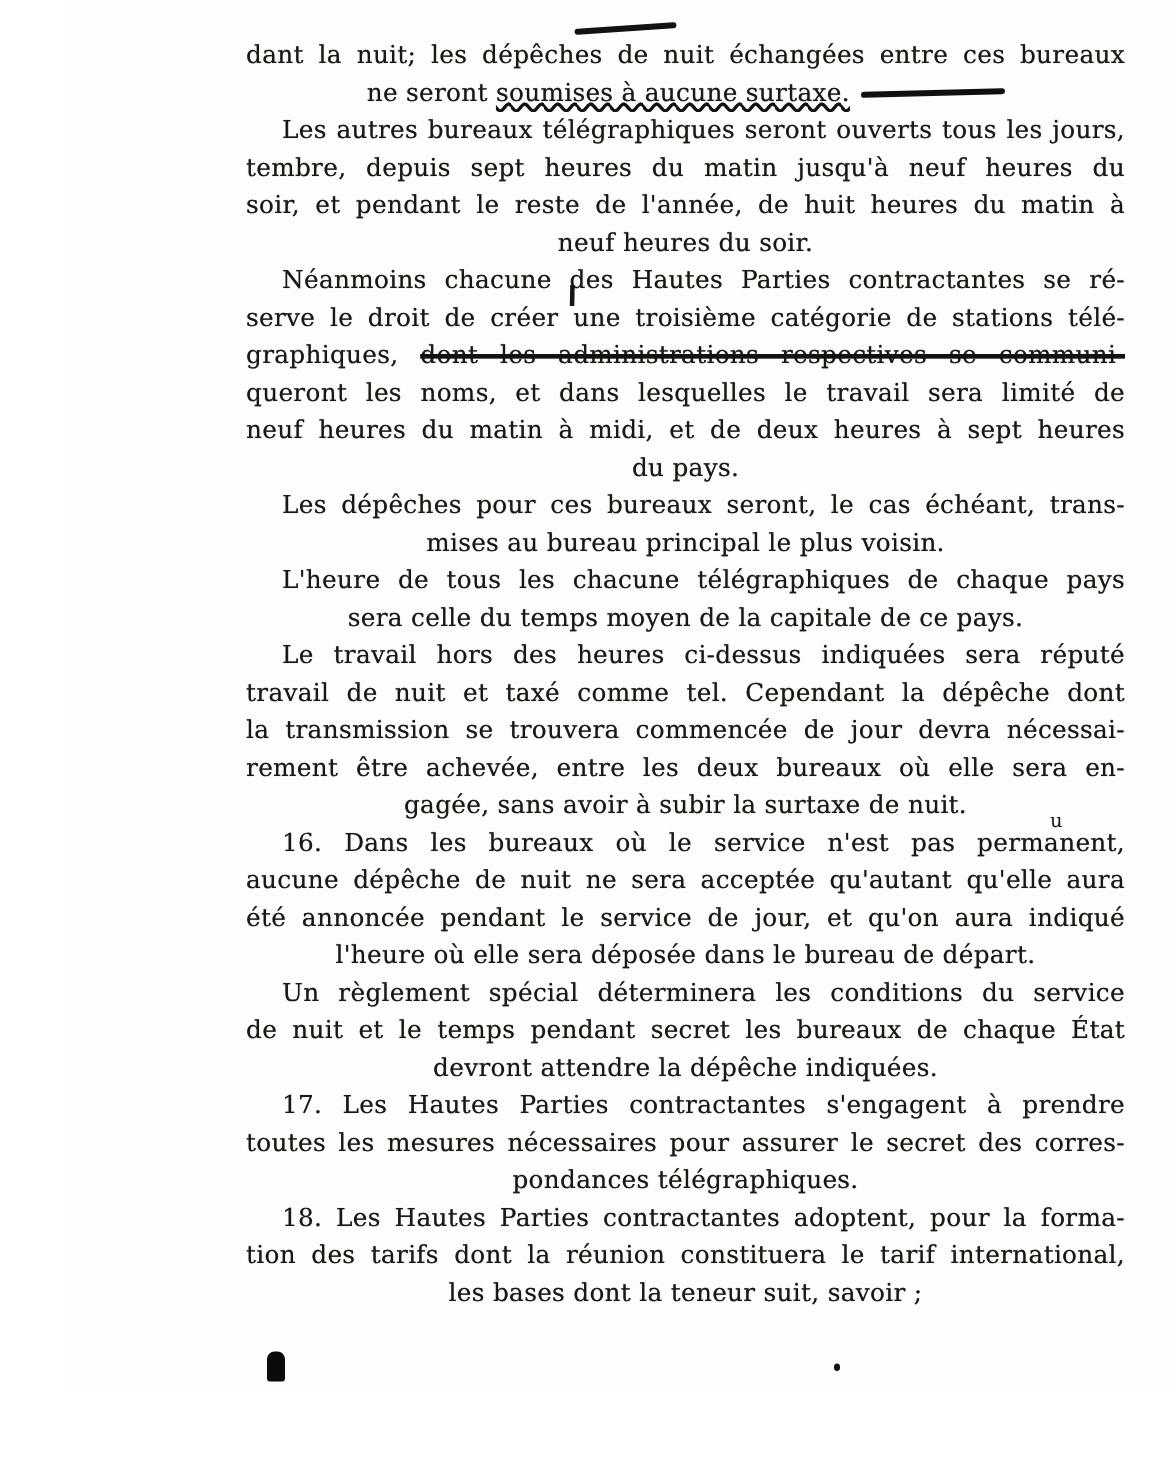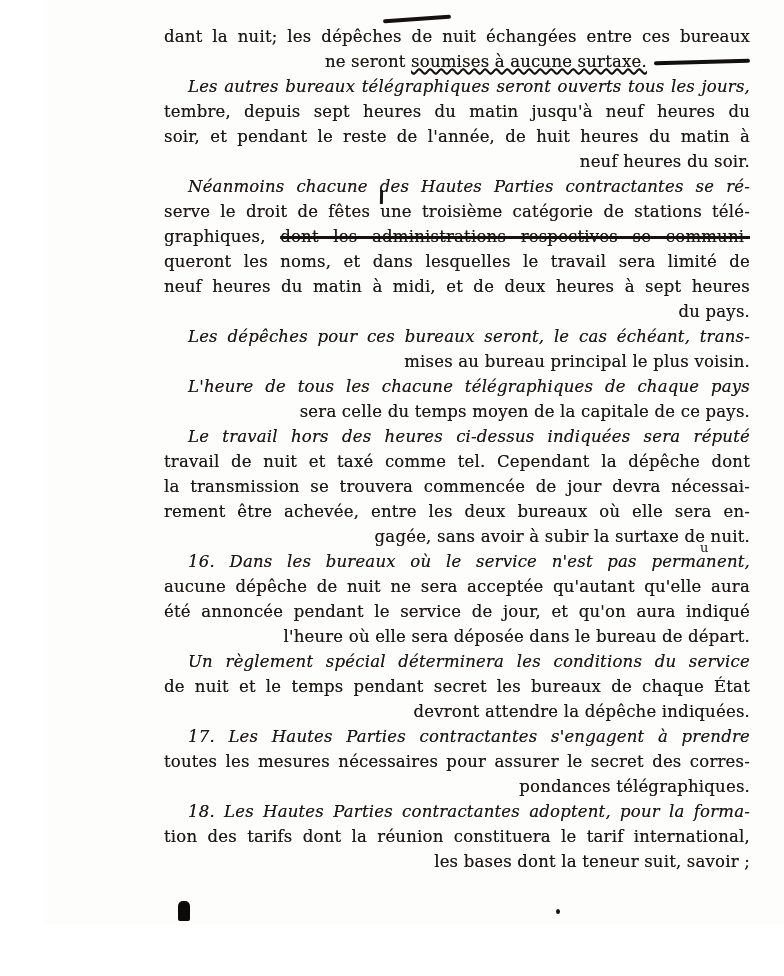--- a/index.html
+++ b/index.html
@@ -18,26 +18,26 @@
   }
   .text-block {
     position: absolute;
     left: 120px; top: 24px;
     width: 586px;
     font-size: 16.5px;
     letter-spacing: 0.2px;
     text-shadow: 0 0 0.5px rgba(20,15,10,0.65);
   }
   .par { margin: 0; padding: 0; }
-  .par.indent .line:first-child { text-indent: 24px; font-style: italic; }
+  .par.indent .line:first-child { text-indent: 24px; }
   .line {
     height: 25px;
     line-height: 25px;
     white-space: normal;
-    text-align: right;
+    text-align: center;
   }
   .line.just {
     text-align: justify;
     text-align-last: justify;
   }
   .seg.n { }
   .seg.sup {
     vertical-align: super;
     font-size: 0.62em;
     letter-spacing: 0;
@@ -105,21 +105,21 @@
         <div class="line"><span class="seg n">ne seront </span><span class="seg wavy">soumises à aucune surtaxe.</span><span class="seg dash"></span></div>
       </div>
       <div class="par indent">
         <div class="line just"><span class="seg n">Les autres bureaux télégraphiques seront ouverts tous les jours,</span></div>
         <div class="line just"><span class="seg n">tembre, depuis sept heures du matin jusqu'à neuf heures du</span></div>
         <div class="line just"><span class="seg n">soir, et pendant le reste de l'année, de huit heures du matin à</span></div>
         <div class="line"><span class="seg n">neuf heures du soir.</span></div>
       </div>
       <div class="par indent">
         <div class="line just"><span class="seg n">Néanmoins chacune des Hautes Parties contractantes se ré-</span></div>
-        <div class="line just"><span class="seg n">serve le droit de fêtes une troisième catégorie de stations télé-</span></div>
+        <div class="line just"><span class="seg n">serve le droit de créer une troisième catégorie de stations télé-</span></div>
         <div class="line just"><span class="seg n">graphiques, </span><span class="seg struck">dont les administrations respectives se communi-</span></div>
         <div class="line just"><span class="seg n">queront les noms, et dans lesquelles le travail sera limité de</span></div>
         <div class="line just"><span class="seg n">neuf heures du matin à midi, et de deux heures à sept heures</span></div>
         <div class="line"><span class="seg n">du pays.</span></div>
       </div>
       <div class="par indent">
         <div class="line just"><span class="seg n">Les dépêches pour ces bureaux seront, le cas échéant, trans-</span></div>
         <div class="line"><span class="seg n">mises au bureau principal le plus voisin.</span></div>
       </div>
       <div class="par indent">

